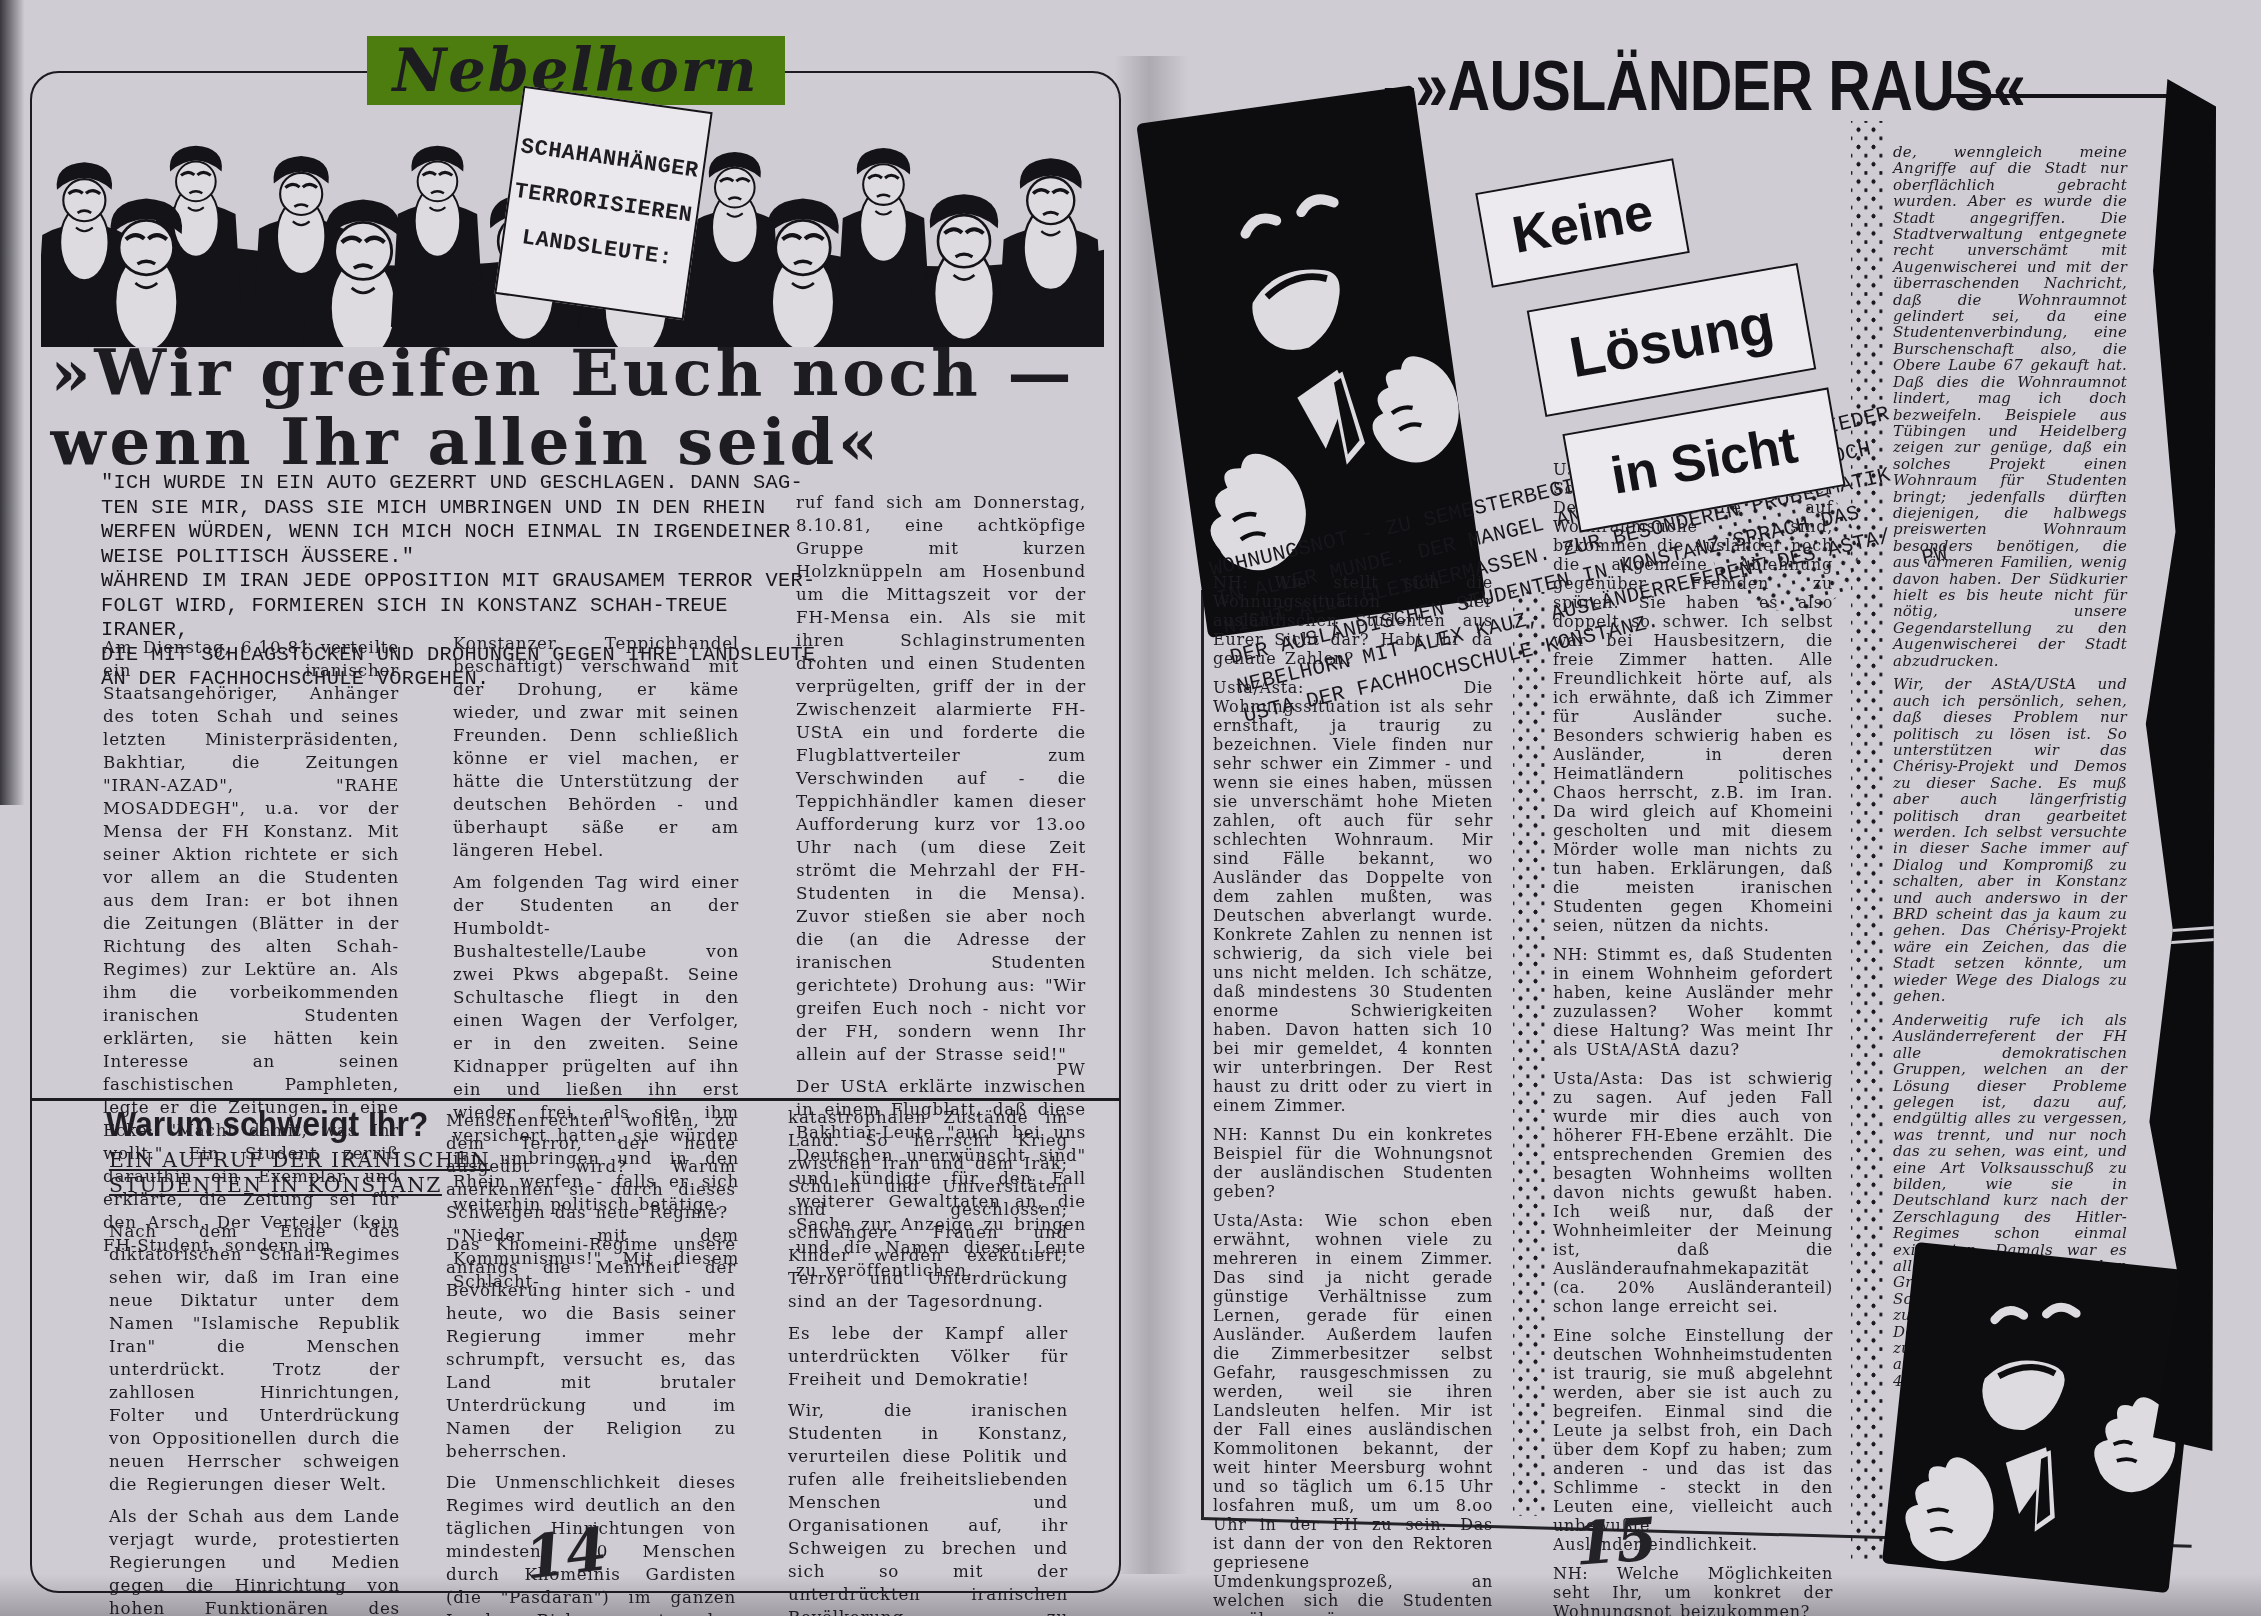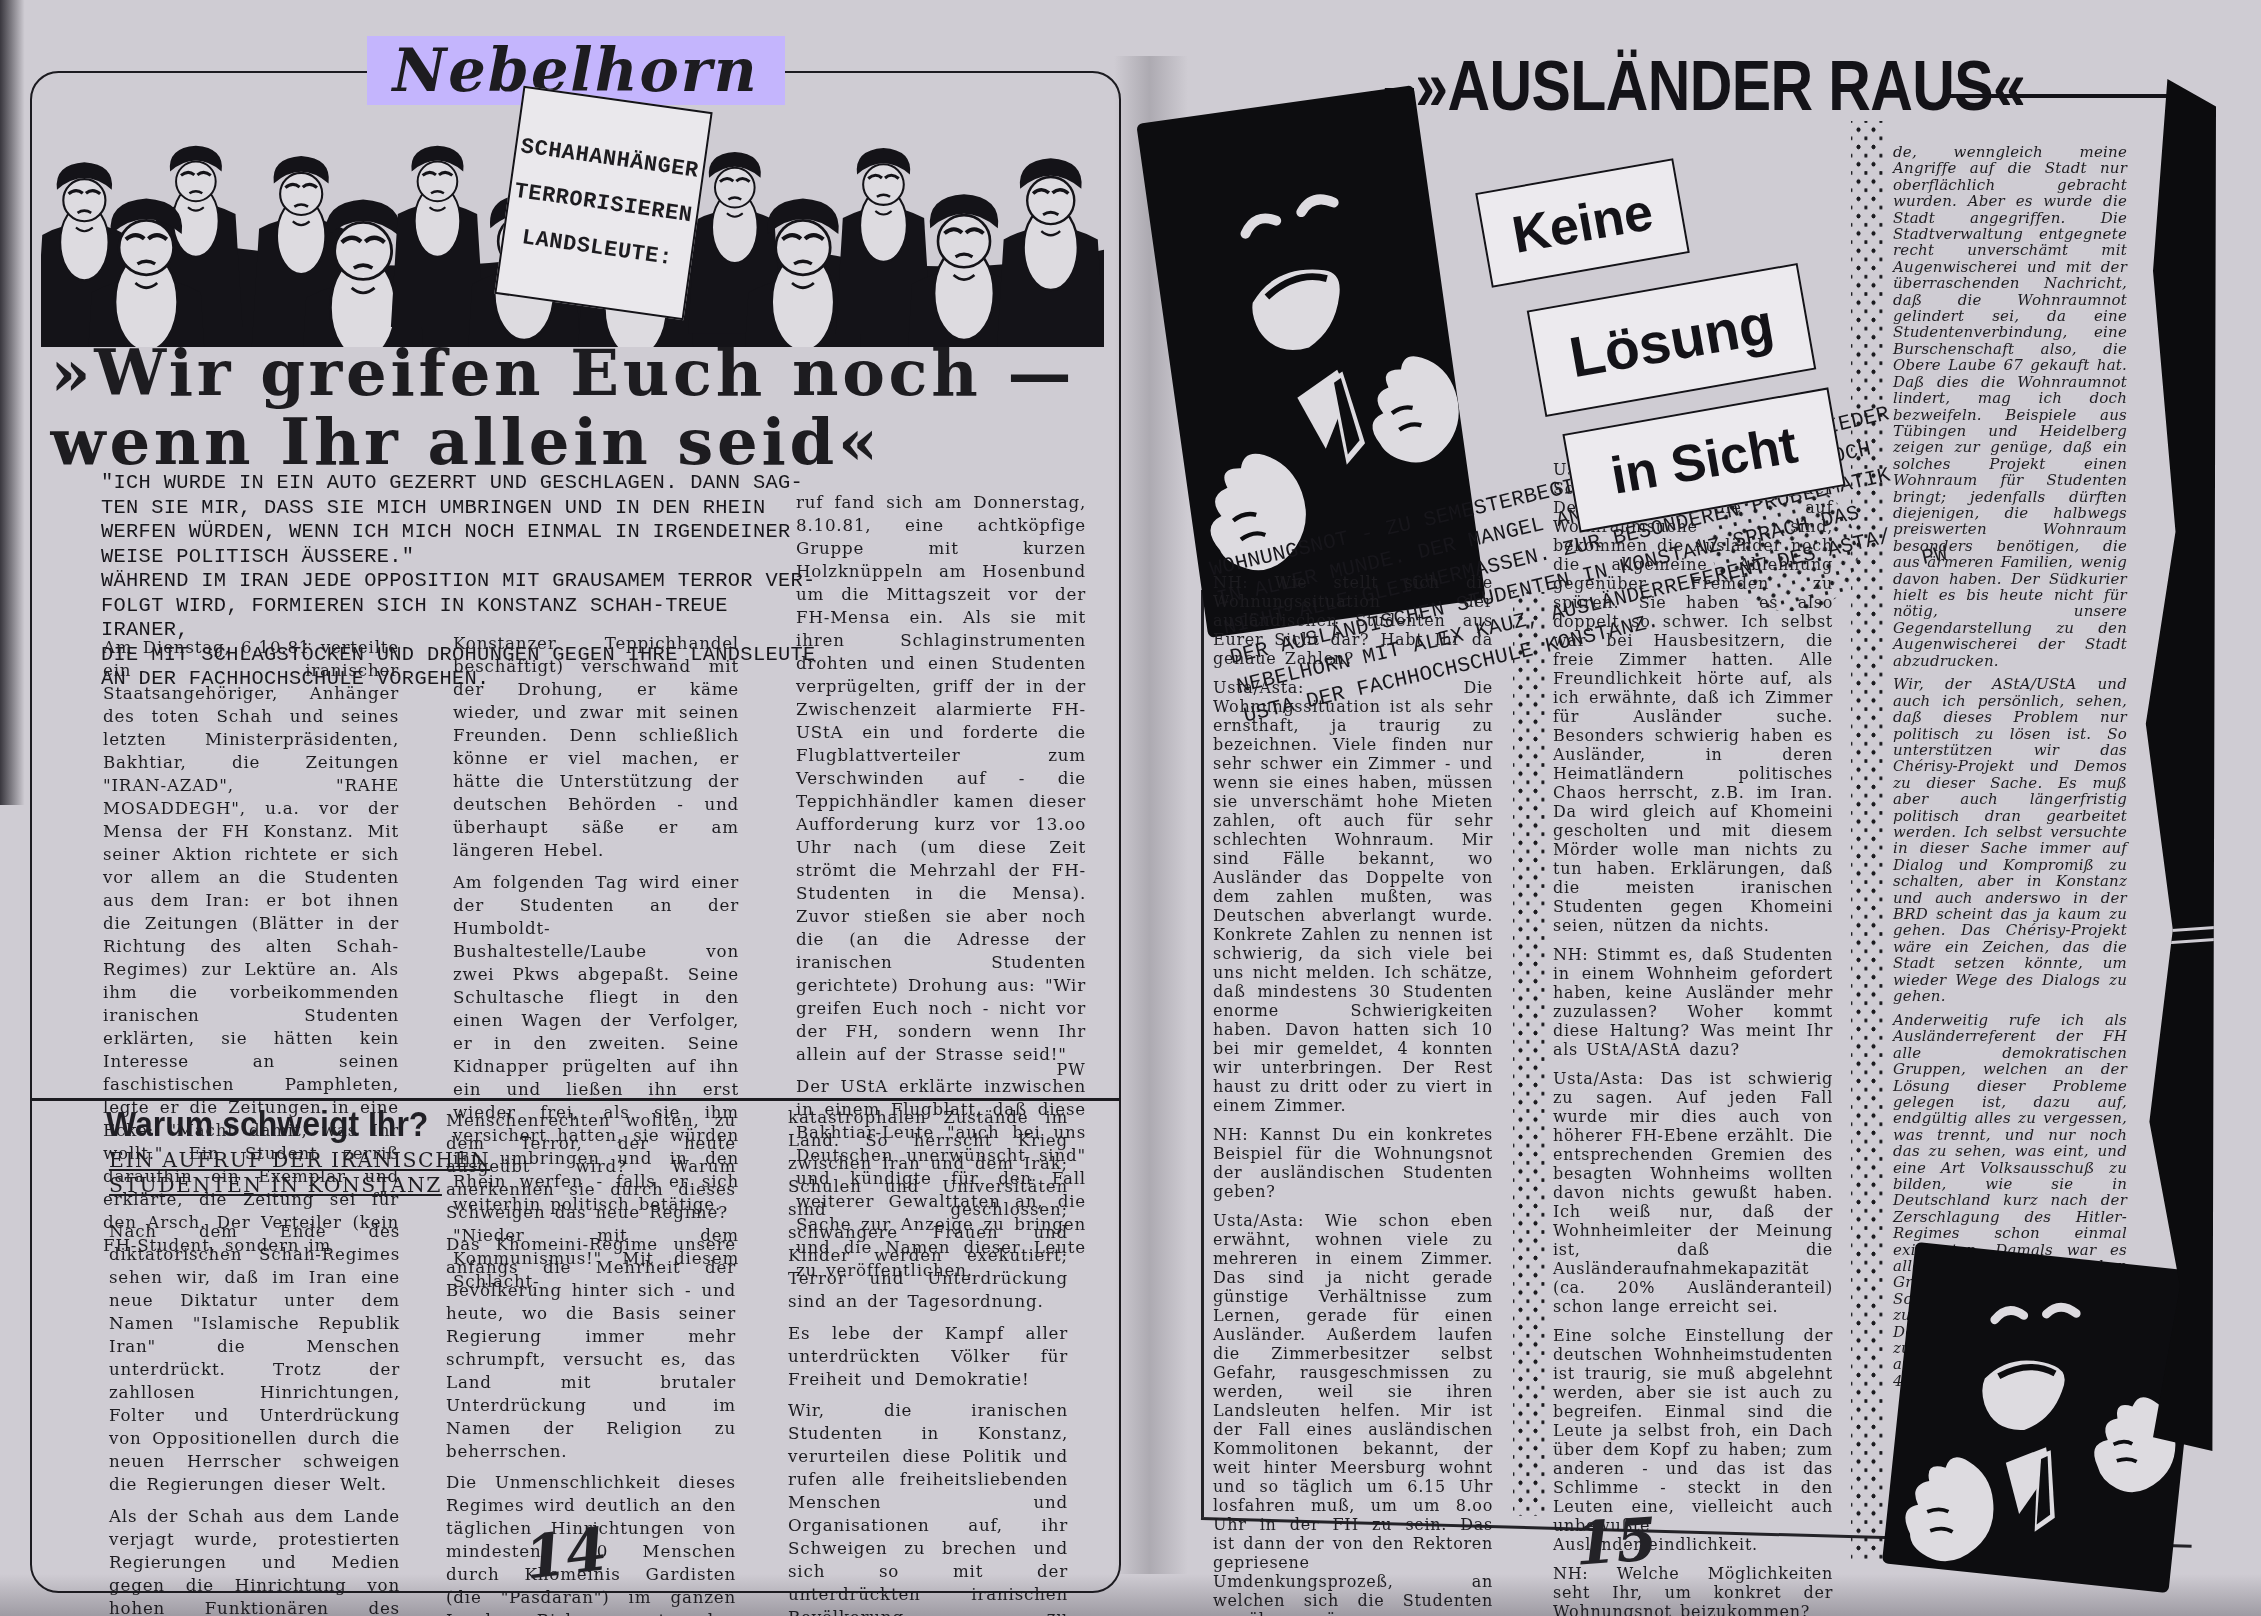--- a/index.html
+++ b/index.html
@@ -15,21 +15,21 @@
   #gutter{left:1114px;top:56px;width:74px;height:1536px;
     background:linear-gradient(90deg,rgba(0,0,0,0) 0%,rgba(52,50,58,.22) 48%,rgba(0,0,0,0) 100%);}
   #bottom-band{left:0;top:1574px;width:2261px;height:43px;
     background:linear-gradient(#cfccd3,#9d9aa2);}
   #scan-strip{left:2126px;top:79px;width:90px;height:1372px;background:#0c0c0e;
     clip-path:polygon(46% 0,100% 2%,96% 100%,30% 99%,60% 88%,26% 76%,52% 62%,22% 47%,55% 33%,30% 14%);}
   #scan-strip .slit{position:absolute;left:0;width:100%;height:3.1px;background:#cfccd3;transform:rotate(-4deg);}
   
   #page-left{left:30px;top:71px;width:1087px;height:1518px;
     border:2.5px solid #1c1b20;border-radius:28.5px;}
-  #masthead{left:50%;top:-37px;transform:translateX(-50%);background:#c4b5fd;padding:0 26px;
+  #masthead{left:50%;top:-37px;transform:translateX(-50%);background:#4d7c0f;padding:0 26px;
     font:italic 900 59px "DejaVu Serif",serif;letter-spacing:1.9px;white-space:nowrap;}
   #mullahs{left:8.7px;top:31px;width:1063px;height:243px;}
   #sign{left:476px;top:25px;width:187px;height:206px;background:#eae8ec;border:2.5px solid #141318;
     transform:rotate(8deg);display:flex;flex-direction:column;justify-content:center;text-align:center;z-index:3;}
   #sign p{font:700 22px "Liberation Mono",monospace;line-height:45px;letter-spacing:0.6px;margin:0;}
   #headline{left:18.6px;top:265px;width:1047px;text-align:left;
     font:900 64px "DejaVu Serif",serif;line-height:69px;letter-spacing:3.7px;}
   #lead{left:69px;top:398px;width:719px;font:400 20.4px "Liberation Mono",monospace;
     line-height:24.5px;letter-spacing:0.3px;white-space:pre-line;color:#17161b;}
   .body-l{font-size:16.7px;line-height:23px;letter-spacing:0.8px;word-spacing:3.1px;text-align:justify;}

